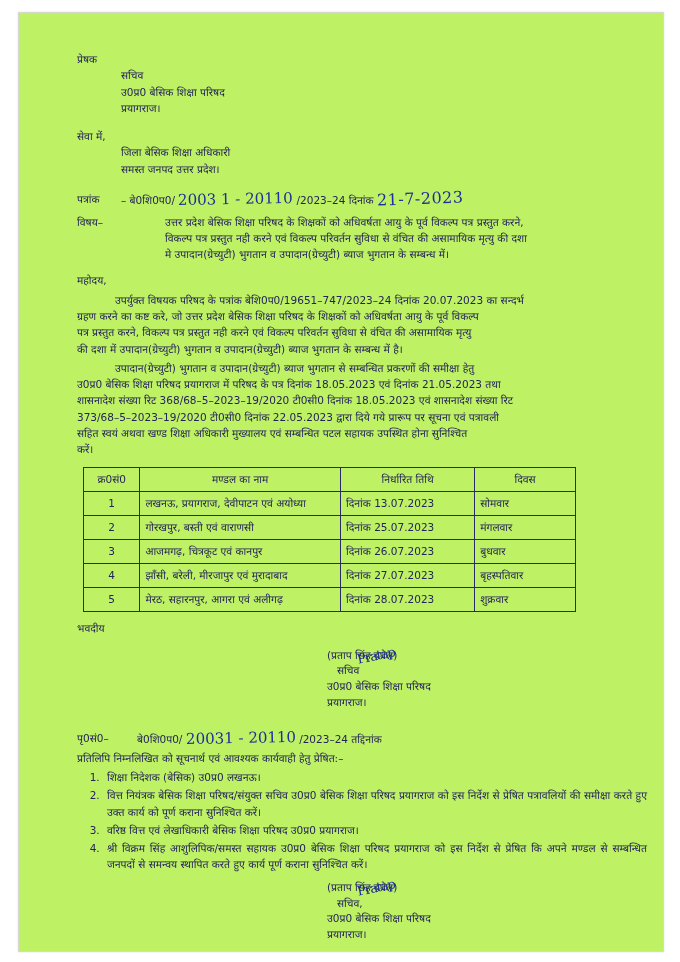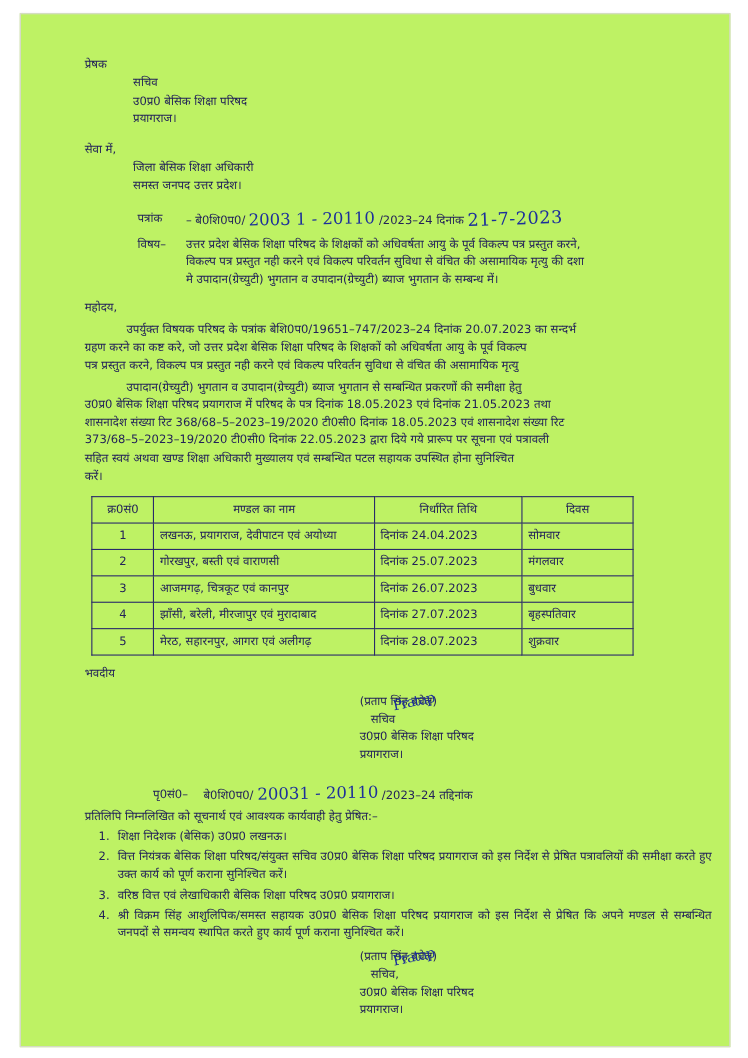--- a/index.html
+++ b/index.html
@@ -37,30 +37,28 @@
     color: #232358;
   }
   .ln {
     position: relative;
     white-space: pre-wrap;
   }
   .indent1 { padding-left: 44px; }
   .row {
     display: flex;
     align-items: flex-start;
-    margin-left: 48px;
   }
   .lbl {
     flex: 0 0 auto;
     width: 44px;
   }
   .lbl-wide {
     flex: 0 0 auto;
     width: 60px;
-    text-align: center;
   }
   .val { flex: 1 1 auto; }
   .blk { margin-top: 4px; }
   .hand {
     font-family: "DejaVu Serif", serif;
     color: #1c2f9b;
     font-size: 16px;
     letter-spacing: 0.5px;
     transform: rotate(-2deg);
     display: inline-block;
@@ -154,35 +152,36 @@
         <div class="lbl">पत्रांक</div>
         <div class="val">
           <span>–</span>
           <span>बे0शि0प0/</span>
           <span class="num-h">2003 1 - 20110</span>
           <span>/2023–24 दिनांक</span>
           <span class="hand">21-7-2023</span>
         </div>
       </div>
 
-      <div class="row" style="margin-top:2px;">
+      <div class="row" style="margin-top:2px;gap:44px;">
         <div class="lbl">विषय–</div>
         <div class="val">
           <div class="ln">उत्तर प्रदेश बेसिक शिक्षा परिषद के शिक्षकों को अधिवर्षता आयु के पूर्व विकल्प पत्र प्रस्तुत करने,</div>
           <div class="ln">विकल्प पत्र प्रस्तुत नही करने एवं विकल्प परिवर्तन सुविधा से वंचित की असामायिक मृत्यु की दशा</div>
           <div class="ln">मे उपादान(ग्रेच्युटी) भुगतान व उपादान(ग्रेच्युटी) ब्याज भुगतान के सम्बन्ध में।</div>
         </div>
       </div>
 
       <div class="ln" style="margin-top:10px;">महोदय,</div>
 
       <div class="para">
         <div class="ln" style="text-indent:38px;">उपर्युक्त विषयक परिषद के पत्रांक बेशि0प0/19651–747/2023–24 दिनांक 20.07.2023 का सन्दर्भ</div>
         <div class="ln">ग्रहण करने का कष्ट करे, जो उत्तर प्रदेश बेसिक शिक्षा परिषद के शिक्षकों को अधिवर्षता आयु के पूर्व विकल्प</div>
         <div class="ln">पत्र प्रस्तुत करने, विकल्प पत्र प्रस्तुत नही करने एवं विकल्प परिवर्तन सुविधा से वंचित की असामायिक मृत्यु</div>
+        <div class="ln">की दशा में उपादान(ग्रेच्युटी) भुगतान व उपादान(ग्रेच्युटी) ब्याज भुगतान के सम्बन्ध में है।</div>
       </div>
 
       <div class="para">
         <div class="ln" style="text-indent:38px;">उपादान(ग्रेच्युटी) भुगतान व उपादान(ग्रेच्युटी) ब्याज भुगतान से सम्बन्धित प्रकरणों की समीक्षा हेतु</div>
         <div class="ln">उ0प्र0 बेसिक शिक्षा परिषद प्रयागराज में परिषद के पत्र दिनांक 18.05.2023 एवं दिनांक 21.05.2023 तथा</div>
         <div class="ln">शासनादेश संख्या रिट 368/68–5–2023–19/2020 टी0सी0 दिनांक 18.05.2023 एवं शासनादेश संख्या रिट</div>
         <div class="ln">373/68–5–2023–19/2020 टी0सी0 दिनांक 22.05.2023 द्वारा दिये गये प्रारूप पर सूचना एवं पत्रावली</div>
         <div class="ln">सहित स्वयं अथवा खण्ड शिक्षा अधिकारी मुख्यालय एवं सम्बन्धित पटल सहायक उपस्थित होना सुनिश्चित</div>
         <div class="ln">करें।</div>
       </div>
@@ -193,21 +192,21 @@
             <th class="c-sno">क्र0सं0</th>
             <th class="c-name center">मण्डल का नाम</th>
             <th class="c-date">निर्धारित तिथि</th>
             <th class="c-day">दिवस</th>
           </tr>
         </thead>
         <tbody>
           <tr>
             <td class="c-sno">1</td>
             <td class="c-name">लखनऊ, प्रयागराज, देवीपाटन एवं अयोध्या</td>
-            <td class="c-date">दिनांक 24.04.2023</td>
+            <td class="c-date">दिनांक 13.07.2023</td>
             <td class="c-day">सोमवार</td>
           </tr>
           <tr>
             <td class="c-sno">2</td>
             <td class="c-name">गोरखपुर, बस्ती एवं वाराणसी</td>
             <td class="c-date">दिनांक 25.07.2023</td>
             <td class="c-day">मंगलवार</td>
           </tr>
           <tr>
             <td class="c-sno">3</td>

